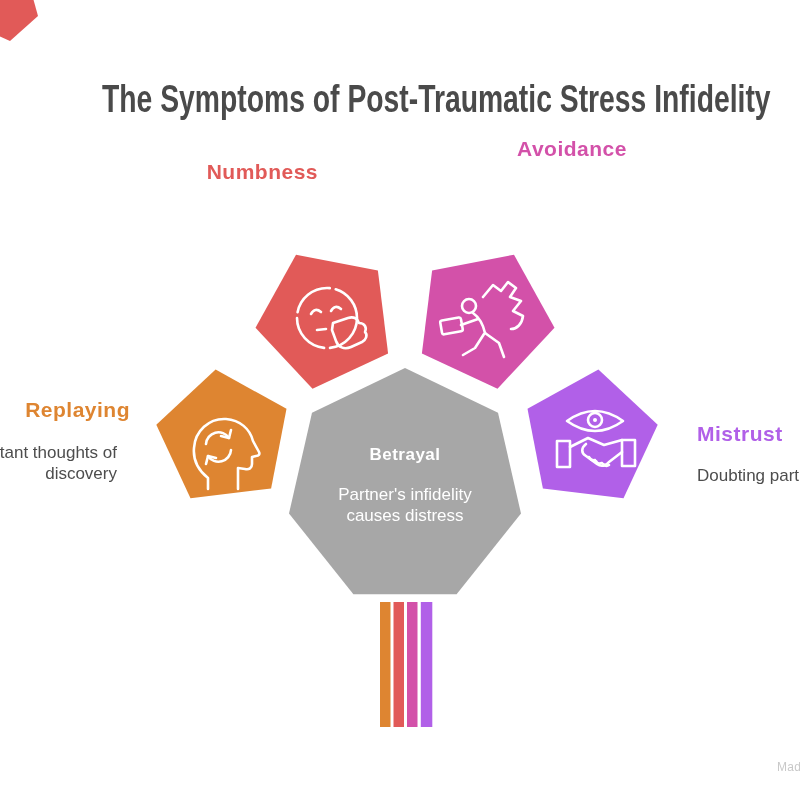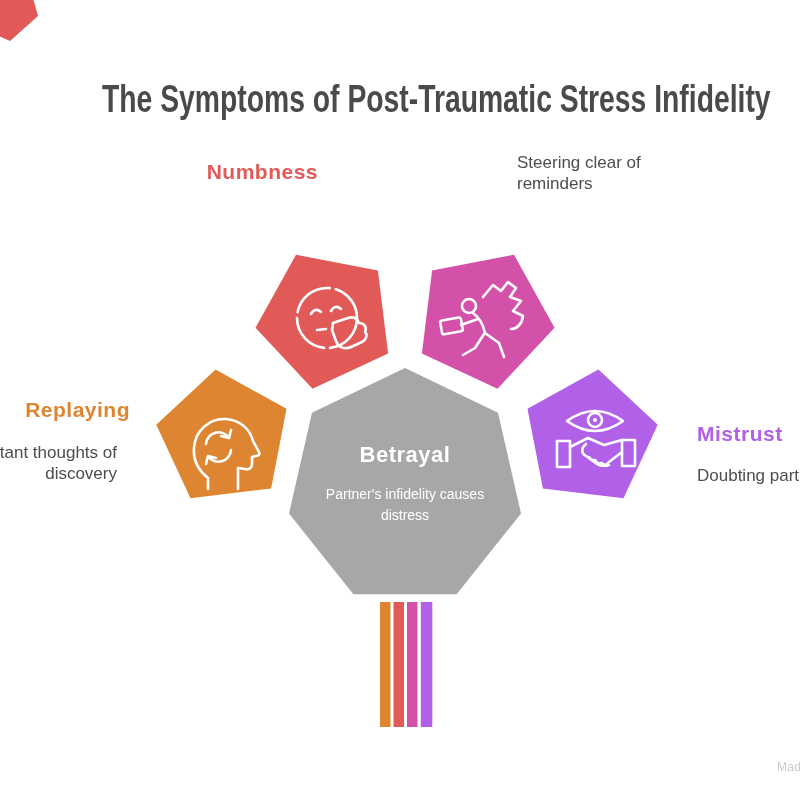--- a/index.html
+++ b/index.html
@@ -27,22 +27,22 @@
   .sym-numbness .desc{margin-top:14px;white-space:nowrap}
   .sym-avoidance{left:517px;top:136px}
   .sym-avoidance .desc{margin-top:16px;width:150px}
   .sym-replaying{right:670px;top:397px}
   .sym-replaying .desc{margin-top:20px;width:220px;margin-right:13px}
   .sym-mistrust{left:697px;top:421px}
   .sym-mistrust .desc{margin-top:19px;white-space:nowrap}
   .center-block{
     position:absolute;left:305px;top:442px;width:200px;text-align:center;
   }
-  .center-block .label{font-size:22px;font-weight:bold;line-height:26px;letter-spacing:.5px}
-  .center-block .desc{font-size:14px;line-height:21px;margin:16px auto 0;width:172px}
+  .center-block .label{font-size:17px;font-weight:bold;line-height:26px;letter-spacing:.5px}
+  .center-block .desc{font-size:17px;line-height:21px;margin:16px auto 0;width:172px}
   .watermark{
     position:absolute;left:777px;top:760px;font-size:12px;
     white-space:nowrap;letter-spacing:.3px;
   }
 </style>
 </head>
 <body>
 
 <svg class="scene" width="800" height="800" viewBox="0 0 800 800">
 
@@ -98,21 +98,21 @@
   </g>
 </svg>
 
 <h1 class="title" style="color: rgb(74, 74, 74);">The Symptoms of Post-Traumatic Stress Infidelity</h1>
 
 <div class="sym sym-numbness align-right">
   <div class="label" style="color: rgb(225, 90, 88);">Numbness</div>
 </div>
 
 <div class="sym sym-avoidance">
-  <div class="desc" style="color: rgb(77, 77, 77);">Steering clear of reminders</div>
+  <div class="label" style="color: rgb(211, 81, 169);">Avoidance</div>
 </div>
 
 <div class="sym sym-replaying align-right">
   <div class="label" style="color: rgb(222, 133, 49);">Replaying</div>
   <div class="desc" style="color: rgb(77, 77, 77);">Constant thoughts of discovery</div>
 </div>
 
 <div class="sym sym-mistrust">
   <div class="label" style="color: rgb(177, 96, 232);">Mistrust</div>
   <div class="desc" style="color: rgb(77, 77, 77);">Doubting partner</div>

